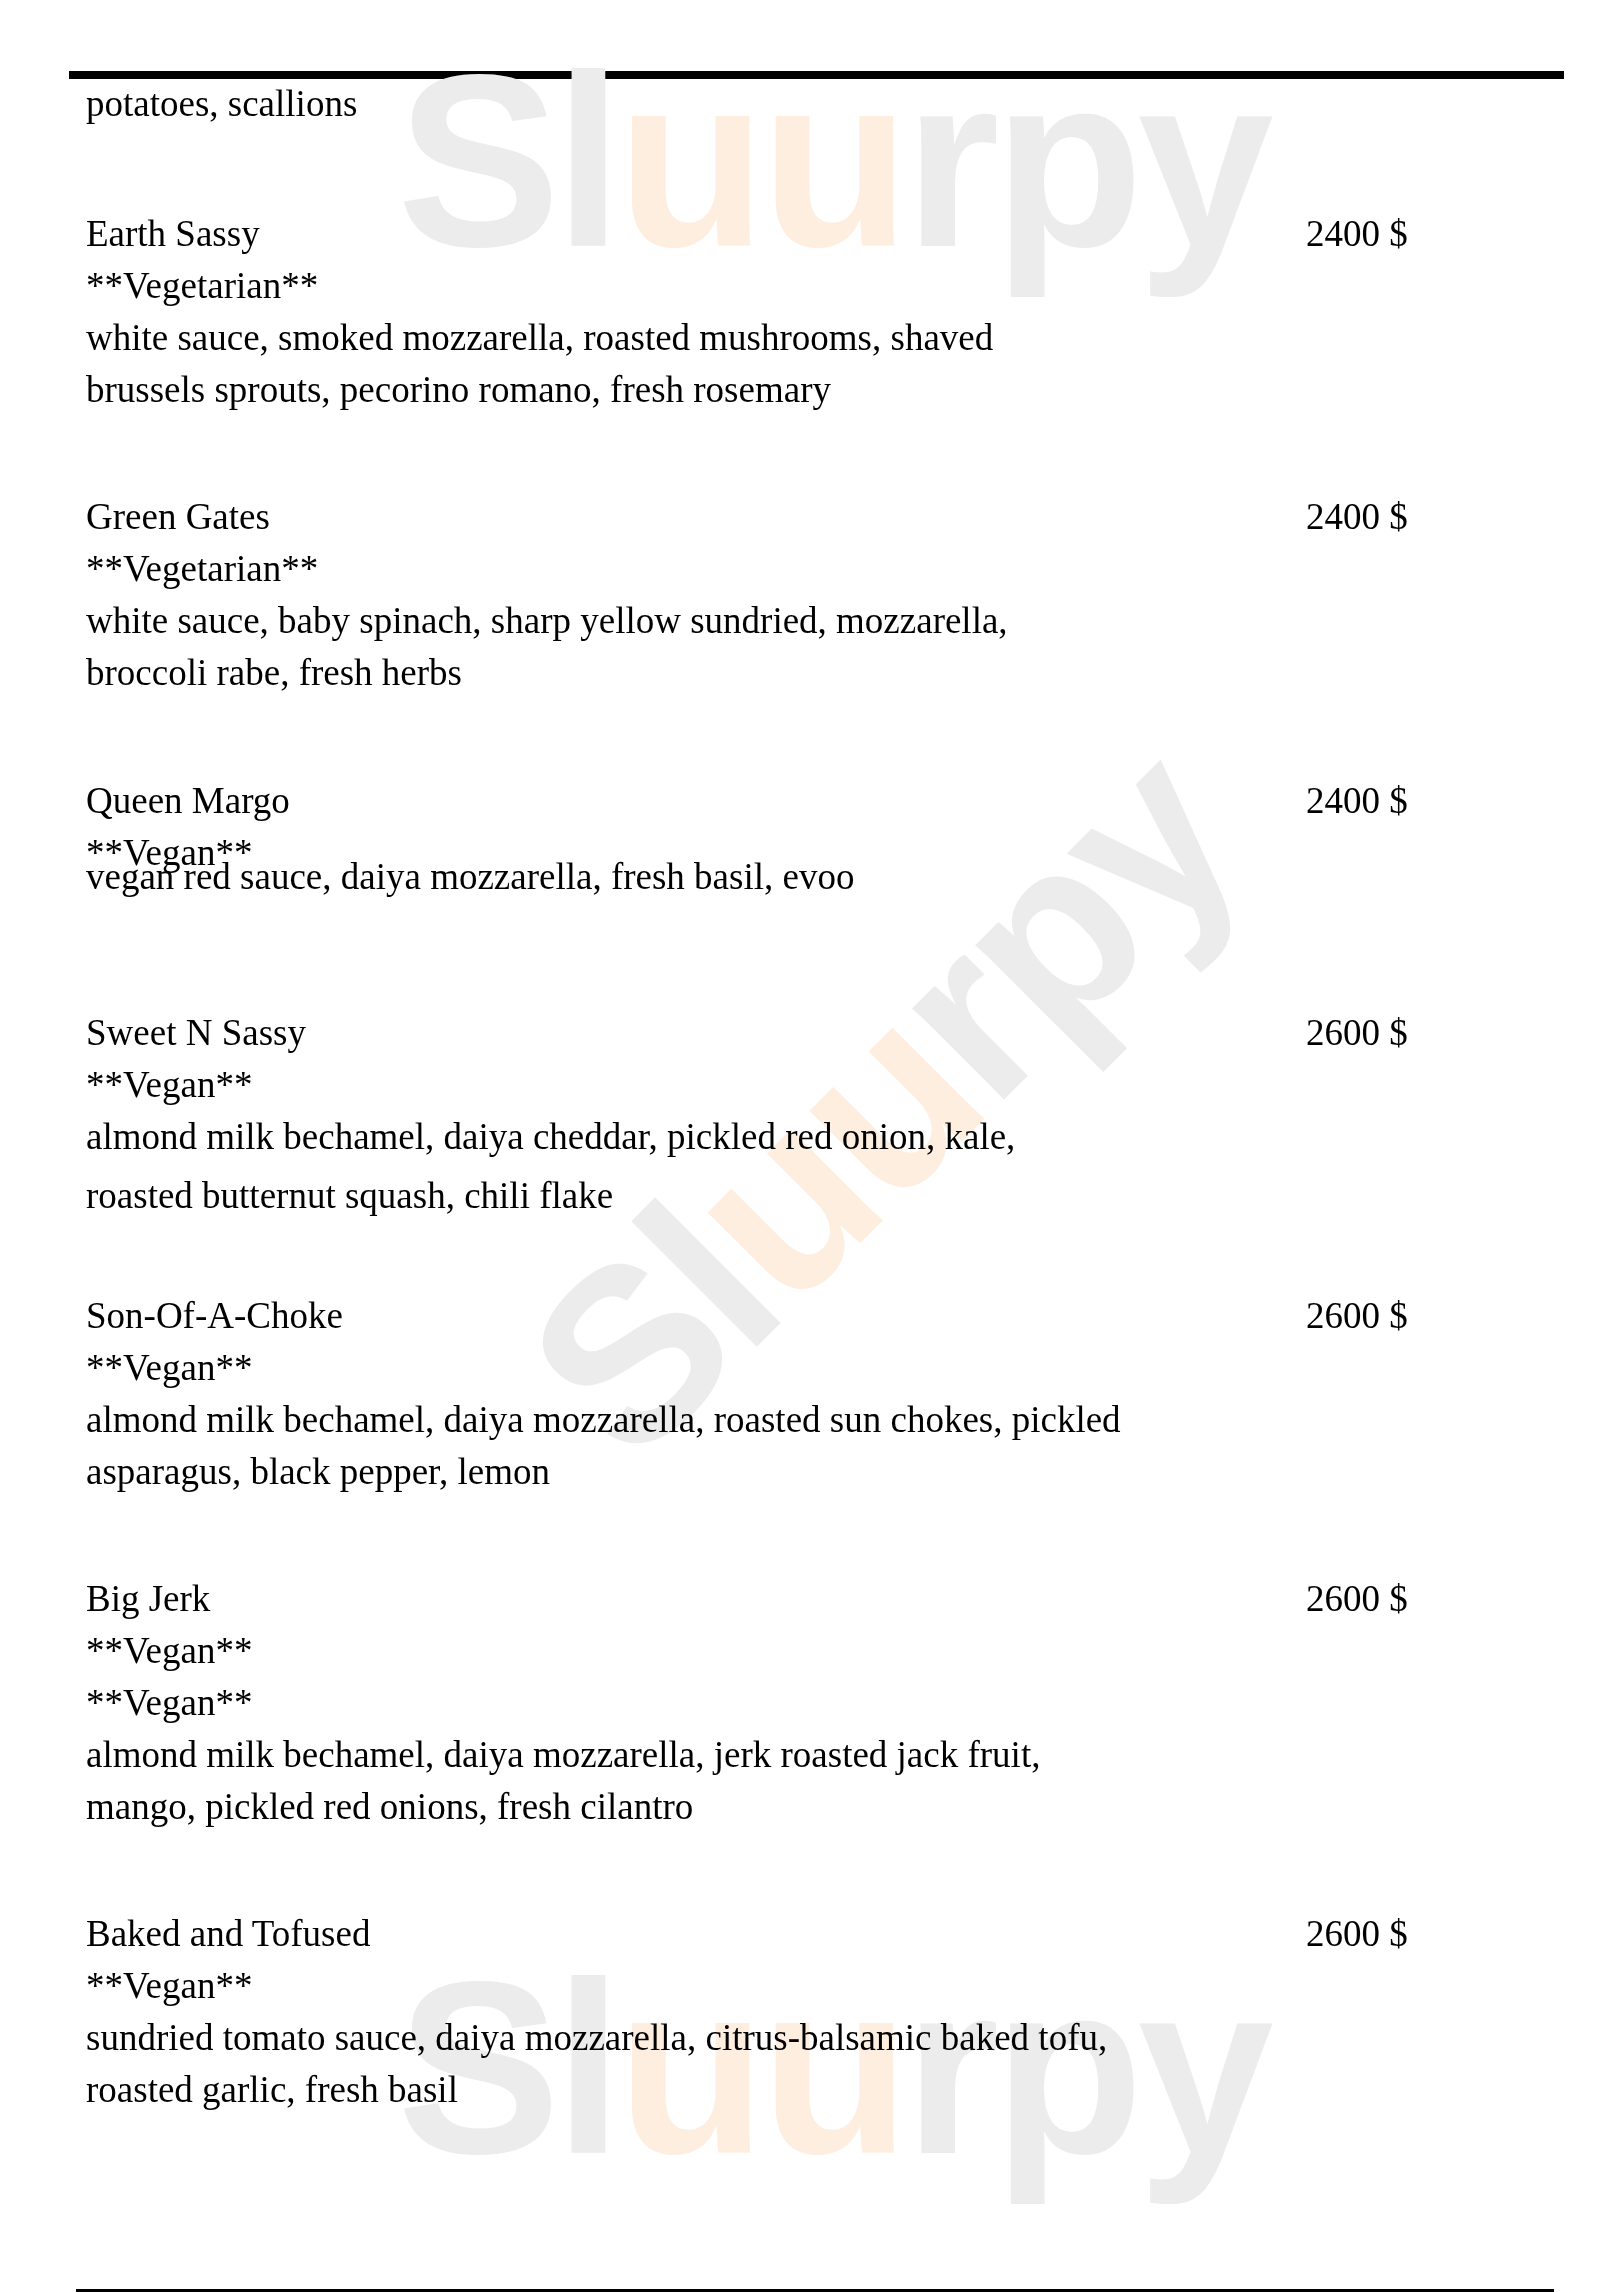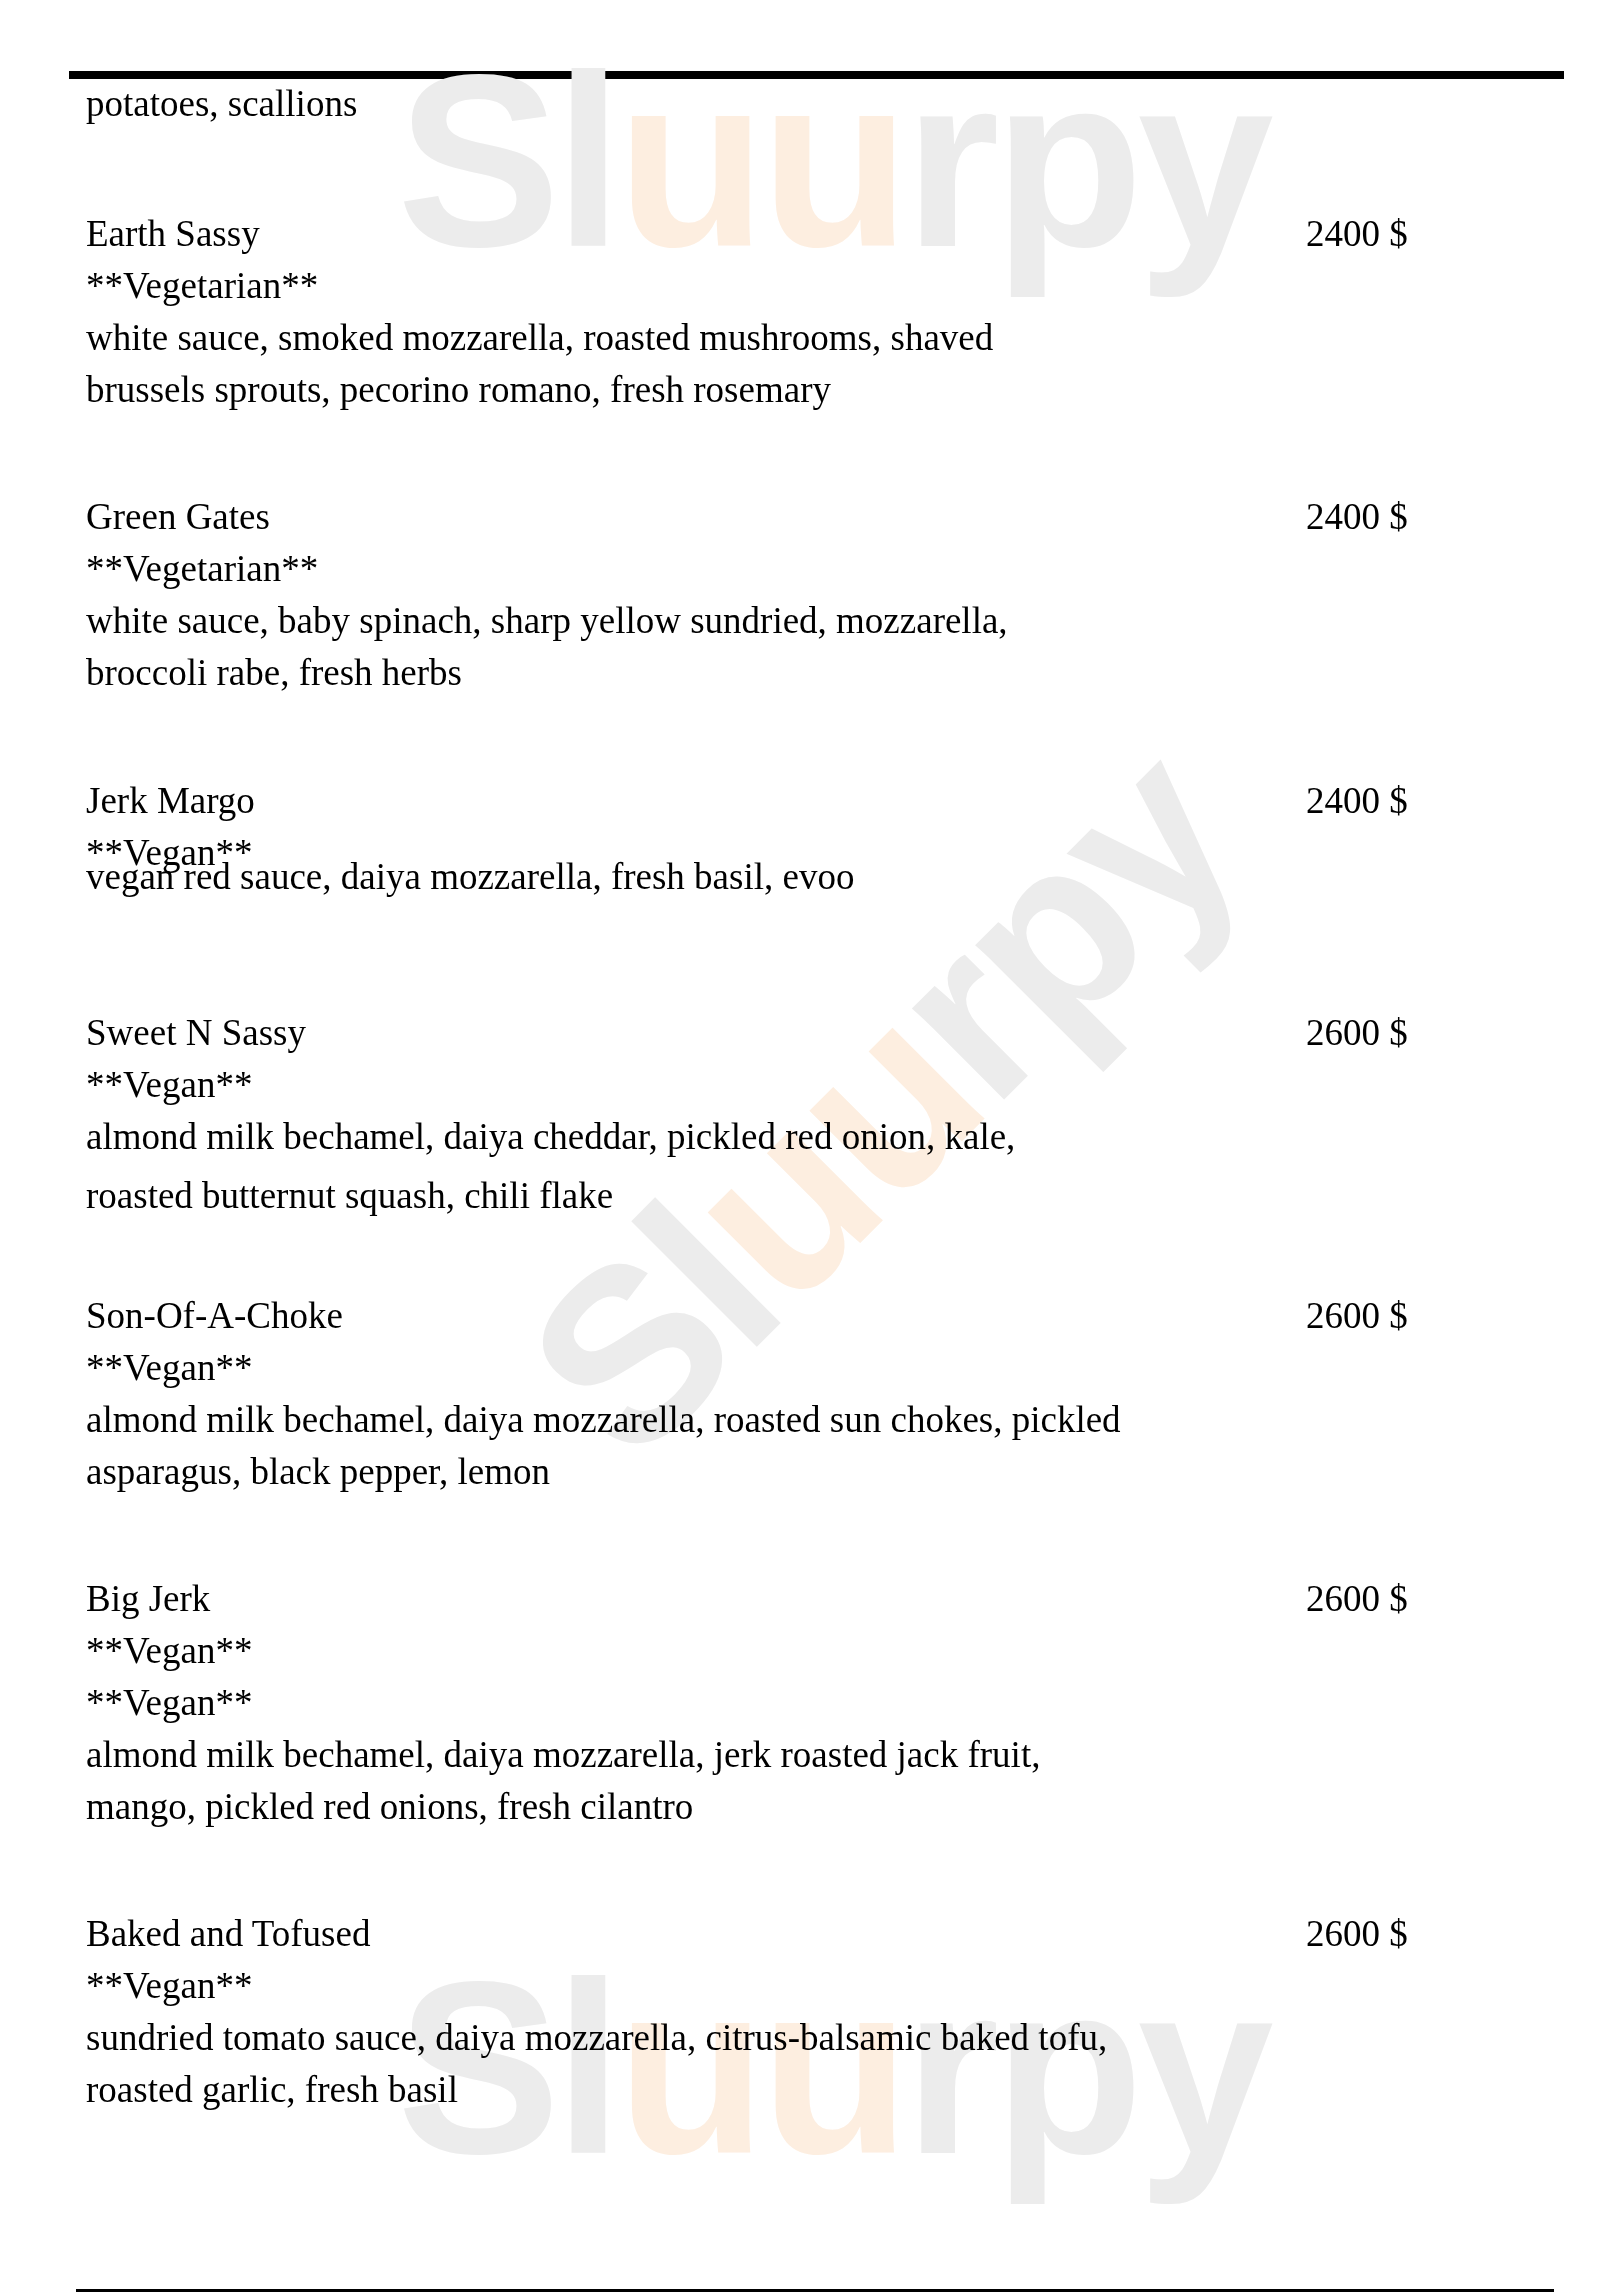--- a/index.html
+++ b/index.html
@@ -42,21 +42,21 @@
 
 <div>
   <div class="line" style="top:491px">Green Gates</div>
   <div class="line" style="top:543px">**Vegetarian**</div>
   <div class="line" style="top:595px">white sauce, baby spinach, sharp yellow sundried, mozzarella,</div>
   <div class="line" style="top:647px">broccoli rabe, fresh herbs</div>
   <div class="price" style="top:491px">2400 $</div>
 </div>
 
 <div>
-  <div class="line" style="top:775px">Jerk Margo</div>
+  <div class="line" style="top:775px">Queen Margo</div>
   <div class="line" style="top:827px">**Vegan**</div>
   <div class="line" style="top:851px">vegan red sauce, daiya mozzarella, fresh basil, evoo</div>
   <div class="price" style="top:775px">2400 $</div>
 </div>
 
 <div>
   <div class="line" style="top:1007px">Sweet N Sassy</div>
   <div class="line" style="top:1059px">**Vegan**</div>
   <div class="line" style="top:1111px">almond milk bechamel, daiya cheddar, pickled red onion, kale,</div>
   <div class="line" style="top:1170px">roasted butternut squash, chili flake</div>

